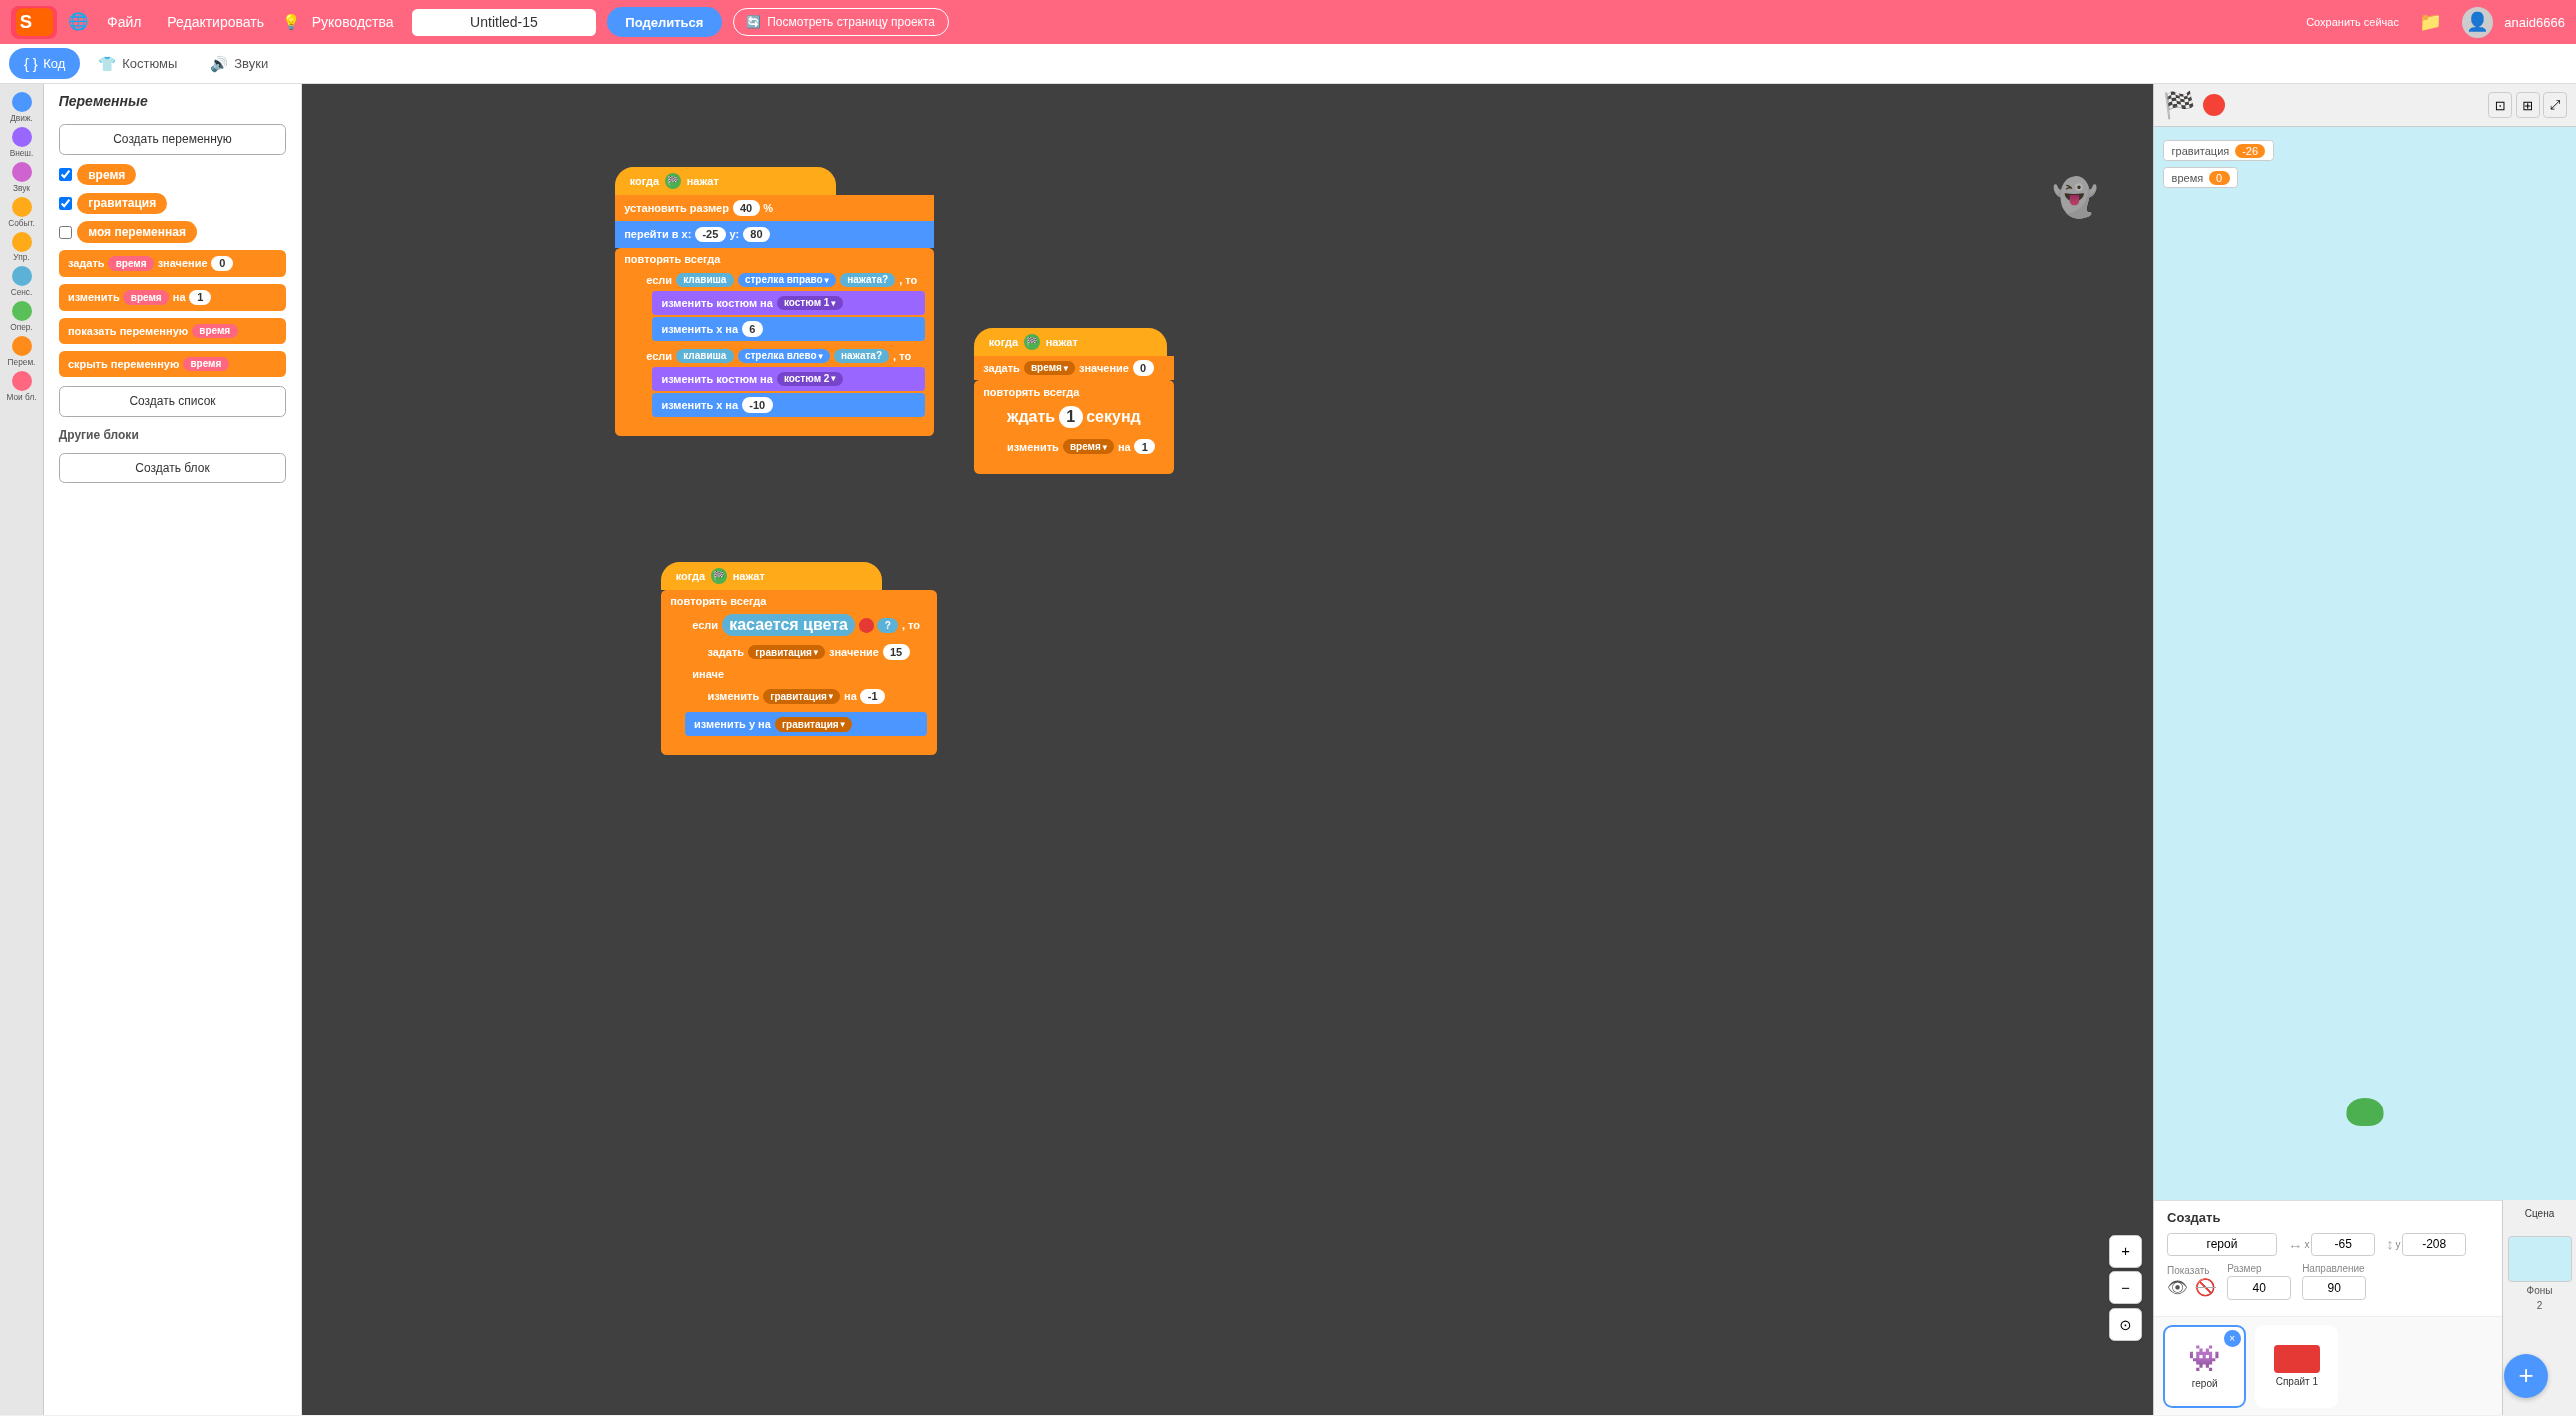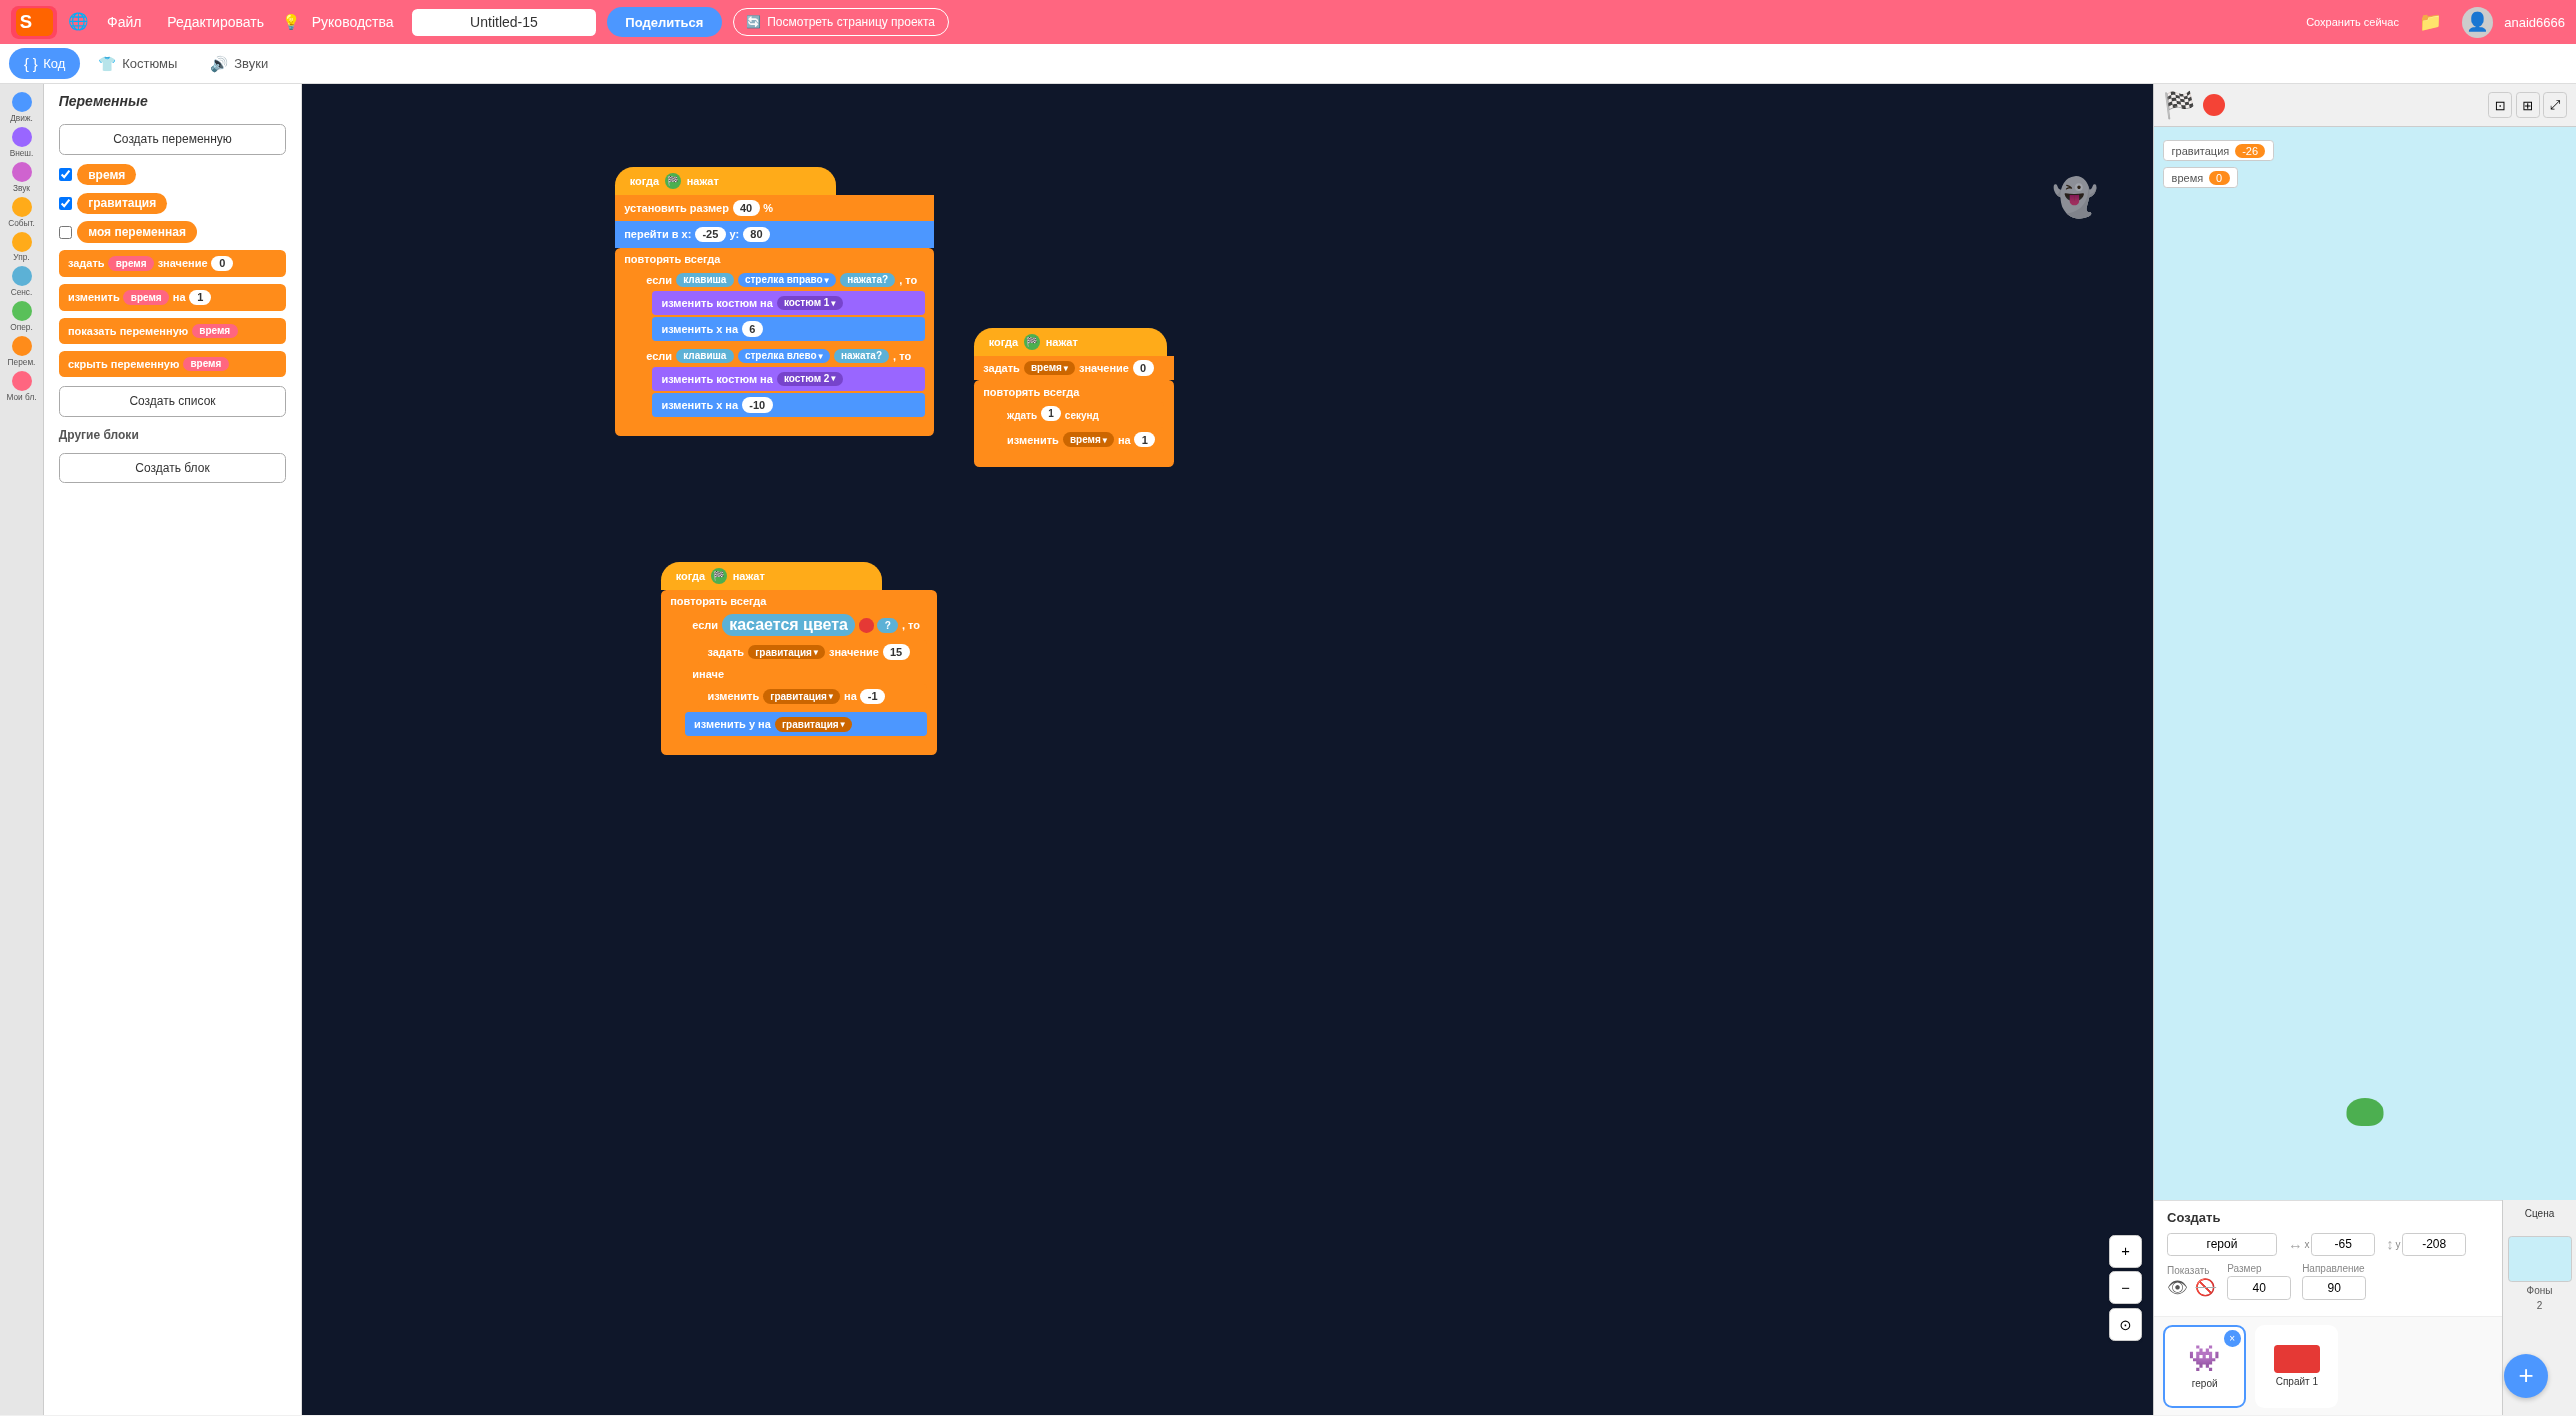--- a/index.html
+++ b/index.html
@@ -70,21 +70,21 @@
     .var-pill.orange { background: #ff8c1a; }
     .block-row { margin: 3.7px 14.7px; }
     .block-long {
       display: flex; align-items: center; gap: 3.7px; background: #ff8c1a; border-radius: 5.5px; padding: 5.5px 9.2px; color: white; font-size: 11px; font-weight: bold; cursor: pointer; flex-wrap: wrap;
     }
     .block-val { background: rgba(255,255,255,0.3); border-radius: 11px; padding: 1.8px 7.4px; font-size: 11px; min-width: 22px; text-align: center; }
     .block-val.white { background: white; color: #333; }
 
     
     #code-area {
-      flex: 1; background: #0f172a; position: relative; overflow: hidden;
+      flex: 1; background: #404040; position: relative; overflow: hidden;
     }
 
     
     .code-block-group {
       position: absolute; cursor: grab;
     }
     .cb-dropdown { background: #ff6680; border-radius: 11px; padding: 1.8px 7.4px; font-size: 10px; display: flex; align-items: center; gap: 1.8px; }
 
     
     #right-panel {
@@ -378,21 +378,21 @@
       </div>
       <div style="background:#ff8c1a;padding:4.6px 9.2px;display:flex;align-items:center;gap:3.7px;color:white;font-size:11px;font-weight:bold;">
         <span>задать</span>
         <span style="background:#cc6600;border-radius:11px;padding:1.8px 7.4px;font-size:10px;display:flex;align-items:center;gap:1.8px;">время <span style="font-size:8.3px;">▾</span></span>
         <span>значение</span>
         <span style="background:white;color:#333;border-radius:11px;padding:1.8px 7.4px;">0</span>
       </div>
       <div style="background:#ff8c1a;border-radius:5.5px;padding:5.5px 9.2px 0 9.2px;color:white;font-size:11px;font-weight:bold;">
         <div style="margin-bottom:3.7px;">повторять всегда</div>
         <div style="margin-left:14.7px;">
-          <div style="background:#ff8c1a;padding:4.6px 9.2px;display:flex;align-items:flex-end;gap:3.7px;color:white;font-size:10px;font-weight:bold;border-radius:3.7px;margin-bottom:1.8px;">
+          <div style="background:#ff8c1a;padding:4.6px 9.2px;display:flex;align-items:center;gap:3.7px;color:white;font-size:16px;font-weight:bold;border-radius:3.7px;margin-bottom:1.8px;">
             <span>ждать</span>
             <span style="background:white;color:#333;border-radius:11px;padding:1.8px 7.4px;">1</span>
             <span>секунд</span>
           </div>
           <div style="background:#ff8c1a;padding:4.6px 9.2px;display:flex;align-items:center;gap:3.7px;color:white;font-size:11px;font-weight:bold;border-radius:3.7px;">
             <span>изменить</span>
             <span style="background:#cc6600;border-radius:11px;padding:1.8px 7.4px;font-size:10px;display:flex;align-items:center;gap:1.8px;">время <span style="font-size:8.3px;">▾</span></span>
             <span>на</span>
             <span style="background:white;color:#333;border-radius:11px;padding:1.8px 7.4px;">1</span>
           </div>

